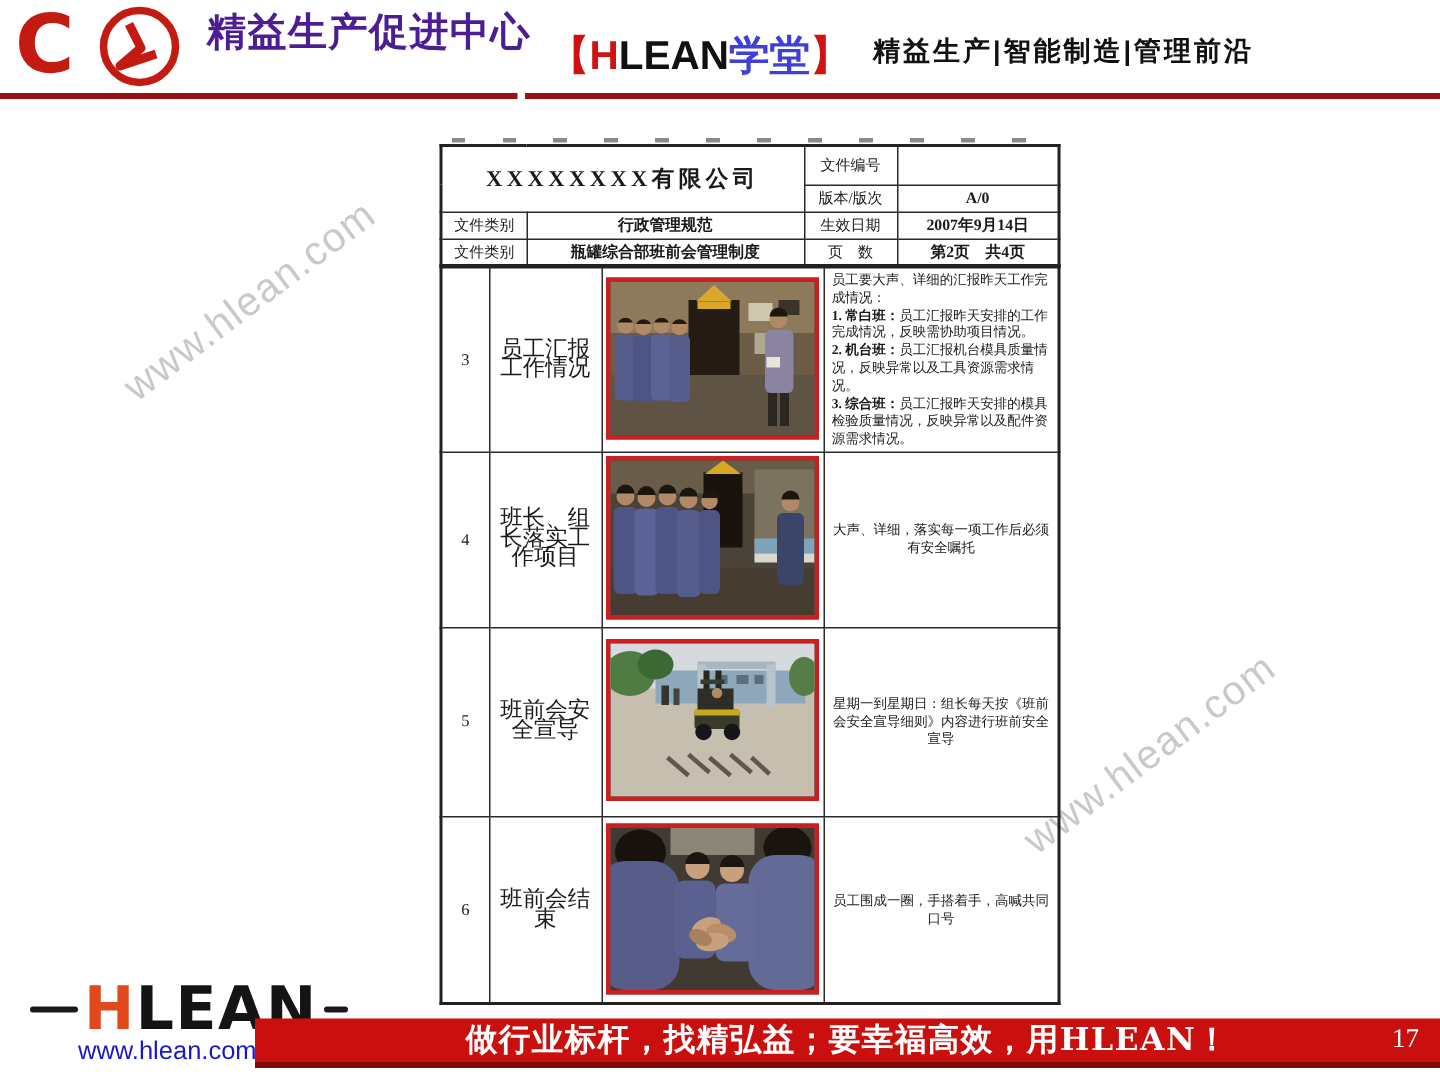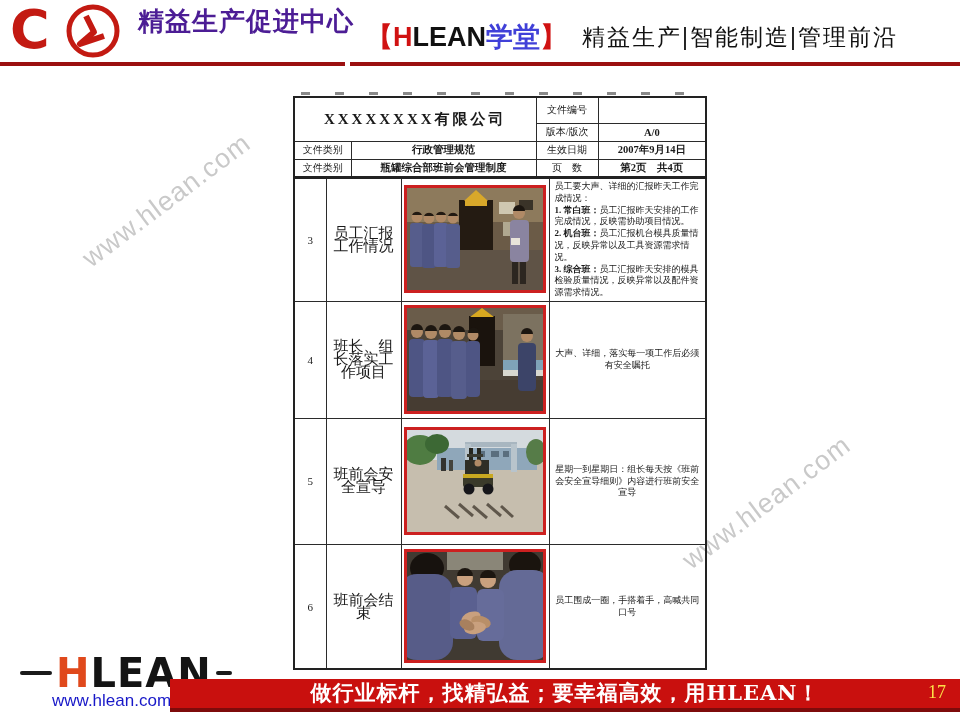--- a/index.html
+++ b/index.html
@@ -13,21 +13,21 @@
           font-family:"DejaVu Sans",sans-serif;line-height:60px;}
   .logo-circle{position:absolute;left:64px;top:2px;width:58px;height:58px;}
   .org-block{position:absolute;left:138px;top:6px;width:230px;}
   .org-title{font-size:26px;font-weight:bold;color:#4c1d95;letter-spacing:1px;line-height:30px;}
   .org-sub{font-size:11px;font-weight:bold;color:#c31a12;margin-top:3px;letter-spacing:0.5px;}
   .brand{position:absolute;left:366px;top:20px;font-size:27px;font-weight:bold;line-height:34px;white-space:nowrap;}
   .brand .br{color:#d01212;}
   .brand .h{color:#d01212;}
   .brand .lean{color:#111;}
   .brand .xt{color:#4040d8;font-weight:600;}
-  .tagline{position:absolute;left:582px;top:22px;font-size:23px;font-weight:normal;color:#111;
+  .tagline{position:absolute;left:582px;top:22px;font-size:18px;font-weight:bold;color:#111;
            letter-spacing:2px;white-space:nowrap;}
   .hline-l{position:absolute;left:0;top:62px;width:345px;height:4px;background:#9b1010;}
   .hline-r{position:absolute;left:350px;top:62px;width:610px;height:4px;background:#9b1010;}
   
   .wm{position:absolute;font-size:27px;color:#bcbcbc;opacity:.8;letter-spacing:1px;
       transform:rotate(-37deg);transform-origin:0 50%;pointer-events:none;}
   .wm1{left:86px;top:246px;}
   .wm2{left:686px;top:548px;}
   
   .doc{position:absolute;left:293px;top:88px;width:420px;}
@@ -56,21 +56,21 @@
   .dash.r{width:16px;margin-left:4px;}
   .hlogo-txt{font-size:40px;font-weight:700;letter-spacing:1px;line-height:36px;
              font-family:"DejaVu Sans",sans-serif;}
   .hlogo-txt .h{color:#e0491c;}
   .hlogo-txt .rest{color:#141414;}
   .hsite{position:absolute;left:52px;top:691px;font-size:17px;color:#1818c8;}
   .banner{position:absolute;left:170px;top:679px;width:790px;height:29px;background:#c9100e;
           border-bottom:4px solid #7e0b0b;display:flex;justify-content:center;}
   .banner-text{color:#ffffff;font-weight:bold;font-size:21px;letter-spacing:1px;
                font-family:"DejaVu Serif",serif;white-space:nowrap;}
-  .page-num{position:absolute;right:14px;top:3px;color:#fde047;font-size:18px;
+  .page-num{position:absolute;right:14px;top:3px;color:#ffffff;font-size:18px;
             font-family:"Liberation Serif",serif;}
 </style>
 </head>
 <body>
 
 <div class="header">
   <div class="logo-c">C</div>
   <div class="logo-circle">
     <svg width="58" height="58" viewBox="0 0 58 58">
       <circle cx="29" cy="29" r="24" fill="none" stroke="#c31a12" stroke-width="5"></circle>

